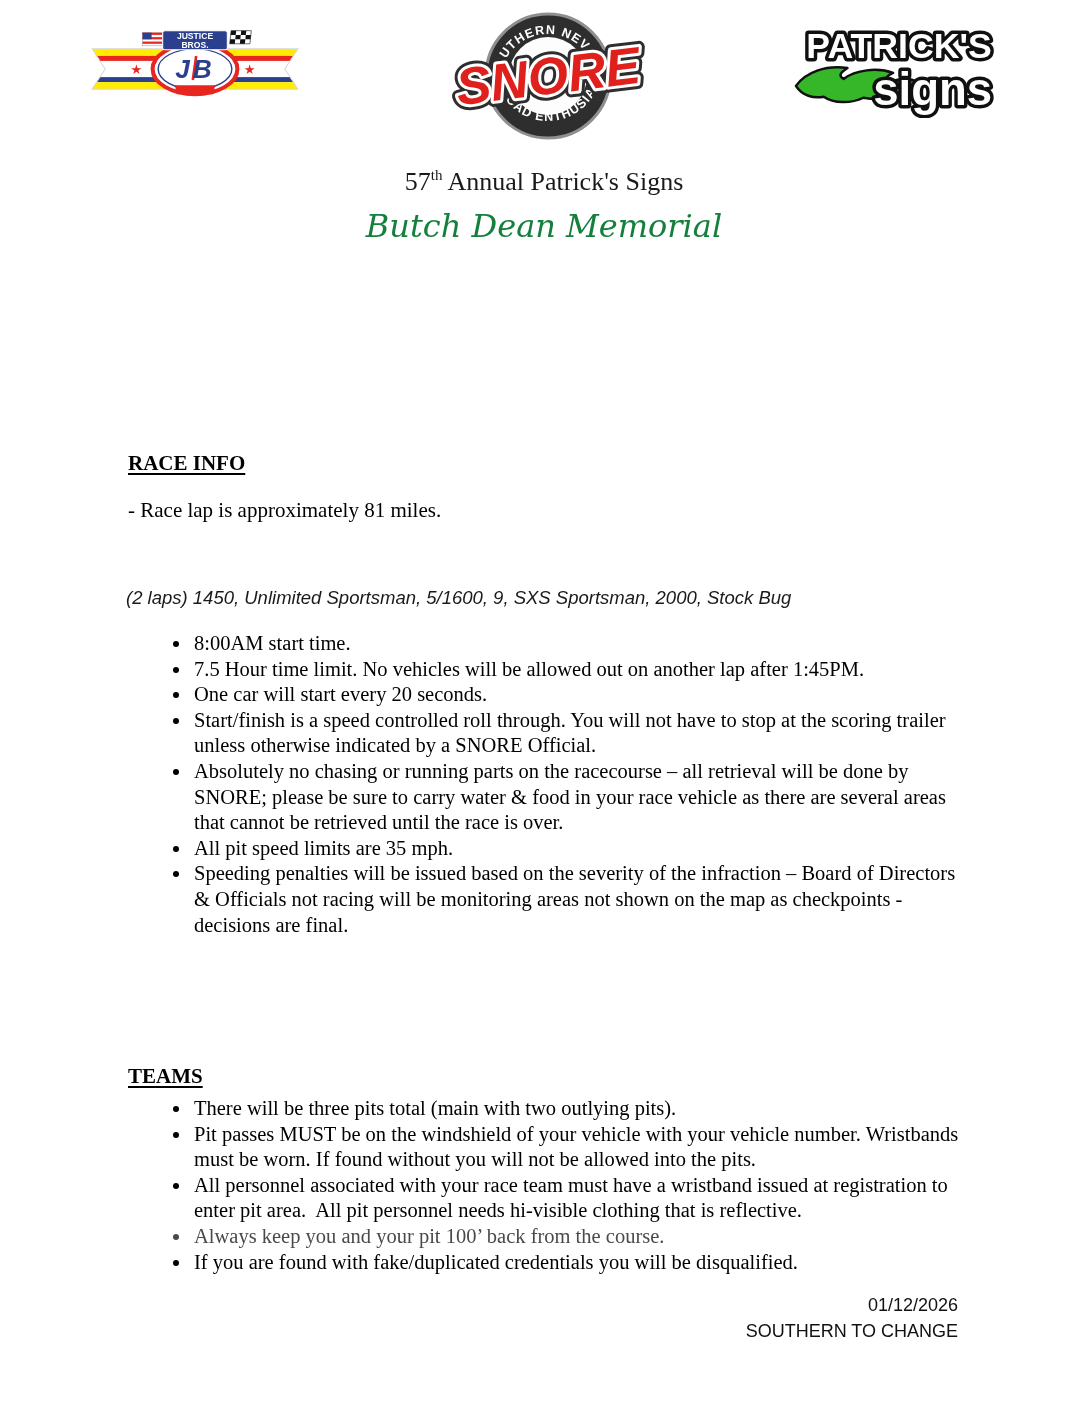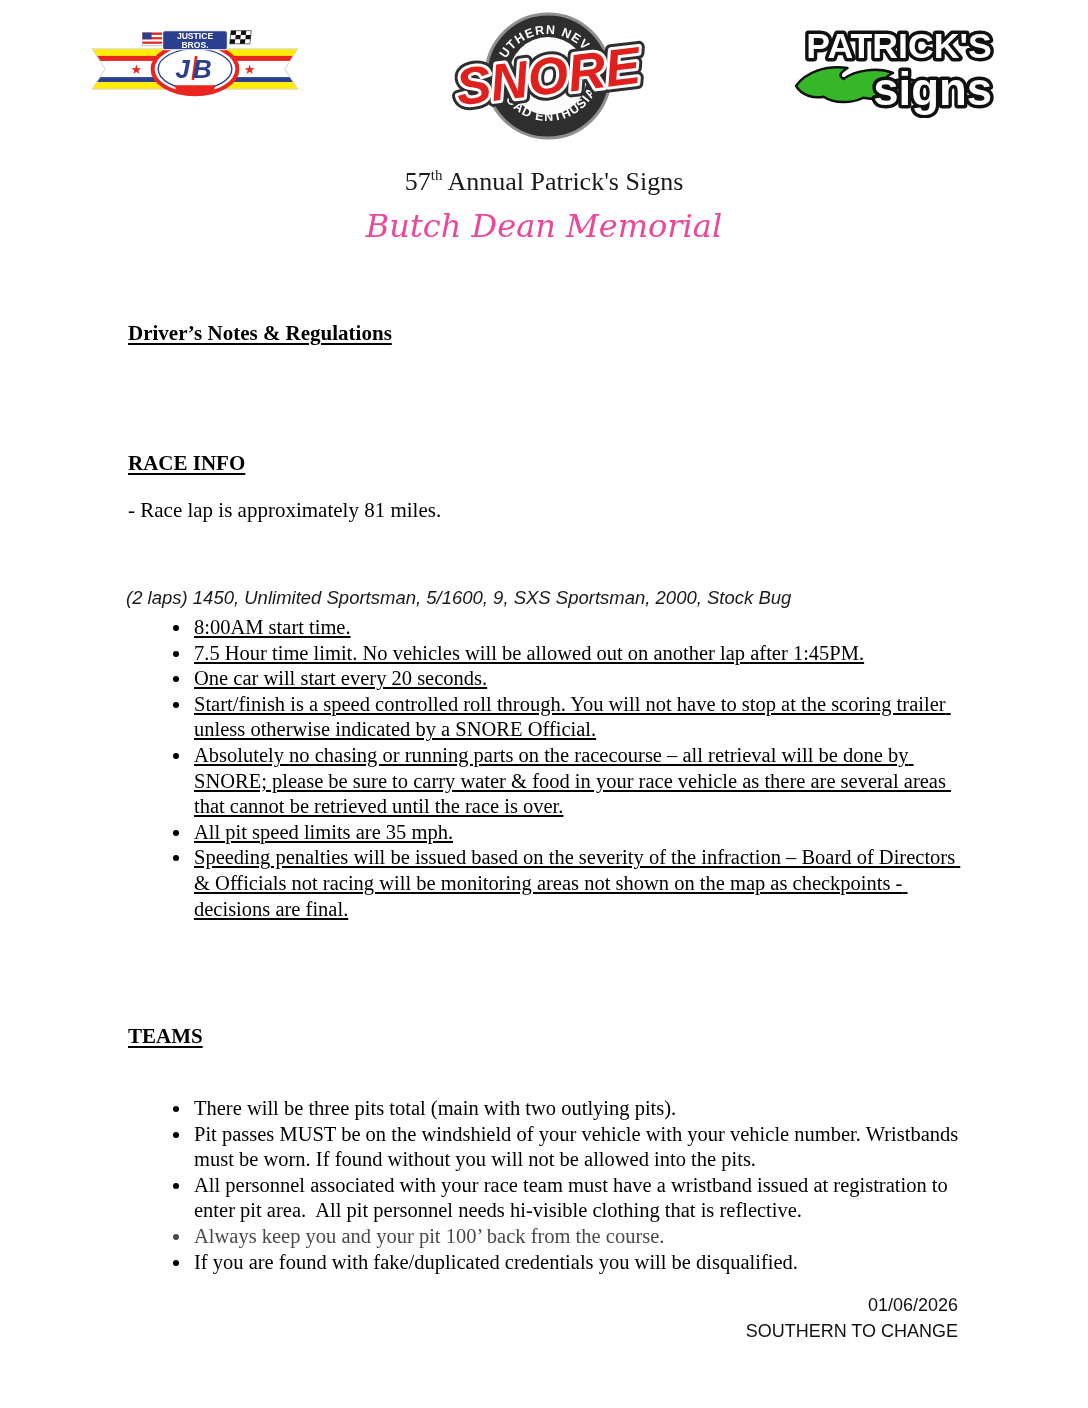--- a/index.html
+++ b/index.html
@@ -18,32 +18,32 @@
   .logo { position: absolute; }
   .logo-jb       { left: 88px;  top: 28px;  width: 214px; height: 76px; }
   .logo-snore    { left: 443px; top: 6px;   width: 210px; height: 140px; }
   .logo-patricks { left: 790px; top: 22px;  width: 218px; height: 96px; }
   .logo svg { width: 100%; height: 100%; display: block; }
 
   
   .title-line { position: absolute; left: 0; width: 100%; text-align: center; }
   .title-1 { top: 167px; font-size: 26px; color: #1a1a1a; }
   .title-1 sup { font-size: 15px; }
-  .title-2 { top: 207px; font-size: 32px; font-style: italic; font-family: "DejaVu Serif", serif; color: #ec4899; }
+  .title-2 { top: 207px; font-size: 32px; font-style: italic; font-family: "DejaVu Serif", serif; color: #15803d; }
   .title-3 { top: 264px; font-size: 26px; color: #1a1a1a; }
 
   
   .heading {
     position: absolute; left: 128px;
     font-weight: bold; font-size: 21px;
     text-decoration: underline; text-decoration-thickness: 2px; text-underline-offset: 3px;
   }
   .h-drivers { top: 321px; }
   .h-raceinfo { top: 451px; }
-  .h-teams { top: 1024px; }
+  .h-teams { top: 1064px; }
 
   
   .warning {
     position: absolute; top: 369px; left: 0; width: 100%;
     text-align: center; color: #c00000; font-weight: bold; font-size: 27px;
     line-height: 31px;
   }
   .warning .wline {
     display: inline-block;
     text-decoration: underline; text-decoration-thickness: 2px; text-underline-offset: 4px;
@@ -56,21 +56,21 @@
   .laps-2 { top: 587px; font-style: italic; }
 
   
   ul.bullets {
     position: absolute; left: 128px; margin: 0;
     padding-left: 64px; width: 838px;
     list-style: disc outside;
     font-size: 20.5px; line-height: 25.6px;
   }
   ul.bullets li { margin: 0; padding-left: 2px; white-space: pre-wrap; }
-  .race-bullets { top: 615px; text-decoration: underline; }
+  .race-bullets { top: 631px; }
   .teams-bullets { top: 1096px; }
   li.muted { color: #4a4a4a; }
 
   
   .footer {
     position: absolute; top: 1292px; right: 130px;
     text-align: right; font-family: "Liberation Sans", sans-serif;
     font-size: 18px; line-height: 26px; color: #111;
   }
 </style>
@@ -153,21 +153,20 @@
     <svg viewBox="0 0 220 96">
       <text x="110" y="36" font-size="36" font-weight="bold" text-anchor="middle" font-family="Liberation Sans, sans-serif" fill="#ffffff" stroke="#101010" stroke-width="7" paint-order="stroke" stroke-linejoin="round">PATRICK'S</text>
       <path d="M6,64 C16,50 36,43 58,46 C50,51 49,54 54,57 C66,48 88,45 104,51 C96,55 95,58 100,61 C110,56 122,56 128,60 C118,74 96,80 74,76 C62,82 44,82 34,75 C24,77 12,74 6,64 Z" fill="#35b729" stroke="#101010" stroke-width="2.5" stroke-linejoin="round"></path>
       <text x="144" y="83" font-size="46" font-weight="bold" text-anchor="middle" font-family="Liberation Sans, sans-serif" fill="#ffffff" stroke="#101010" stroke-width="7" paint-order="stroke" stroke-linejoin="round">signs</text>
     </svg>
   </div>
 
   <div class="title-line title-1"><span>57</span><sup>th</sup><span> Annual Patrick's Signs</span></div>
   <div class="title-line title-2">Butch Dean Memorial</div>
 
-  <div class="heading h-drivers">Driver’s Notes &amp; Regulations</div>
 
 
   <div class="heading h-raceinfo">RACE INFO</div>
   <div class="lap-line">- Race lap is approximately 81 miles.</div>
   <div class="laps-sans laps-2">(2 laps) 1450, Unlimited Sportsman, 5/1600, 9, SXS Sportsman, 2000, Stock Bug</div>
 
   <ul class="bullets race-bullets">
     <li>8:00AM start time.</li>
     <li>7.5 Hour time limit. No vehicles will be allowed out on another lap after 1:45PM.</li>
     <li>One car will start every 20 seconds.</li>
@@ -181,17 +180,17 @@
 
   <ul class="bullets teams-bullets">
     <li>There will be three pits total (main with two outlying pits).</li>
     <li>Pit passes MUST be on the windshield of your vehicle with your vehicle number. Wristbands must be worn. If found without you will not be allowed into the pits.</li>
     <li>All personnel associated with your race team must have a wristband issued at registration to enter pit area.  All pit personnel needs hi-visible clothing that is reflective.</li>
     <li class="muted">Always keep you and your pit 100’ back from the course.</li>
     <li>If you are found with fake/duplicated credentials you will be disqualified.</li>
   </ul>
 
   <div class="footer">
-    <div>01/06/2026</div>
+    <div>01/12/2026</div>
     <div>SOUTHERN TO CHANGE</div>
   </div>
 
 </div>
 
 </body></html>

